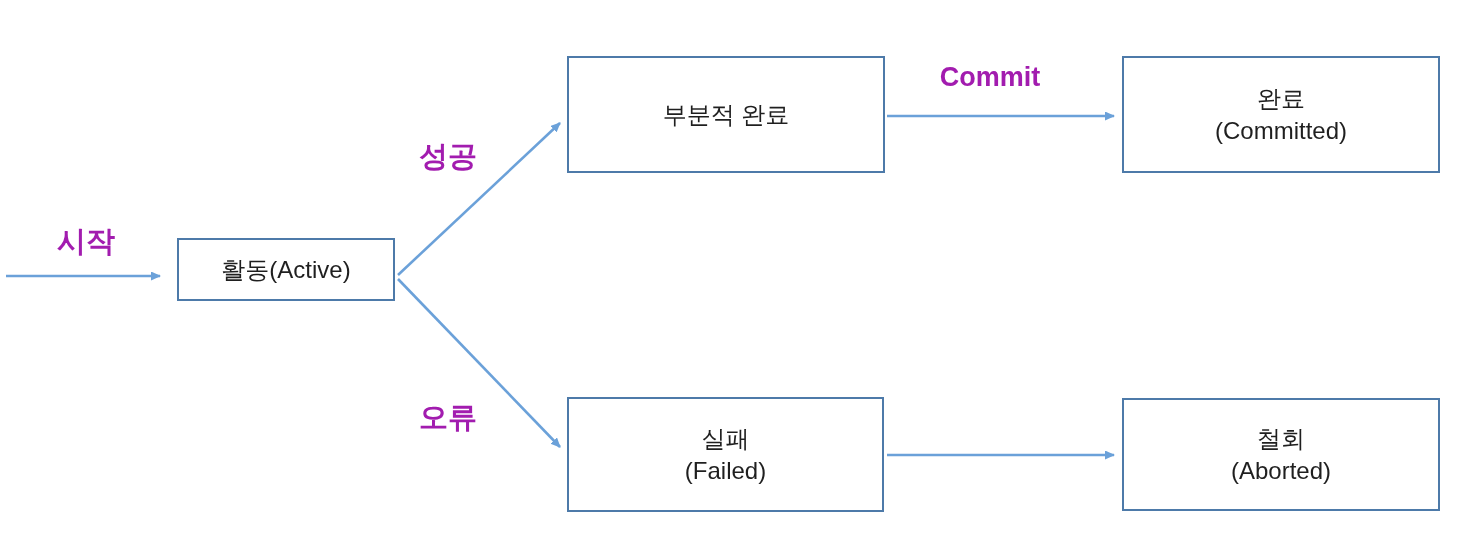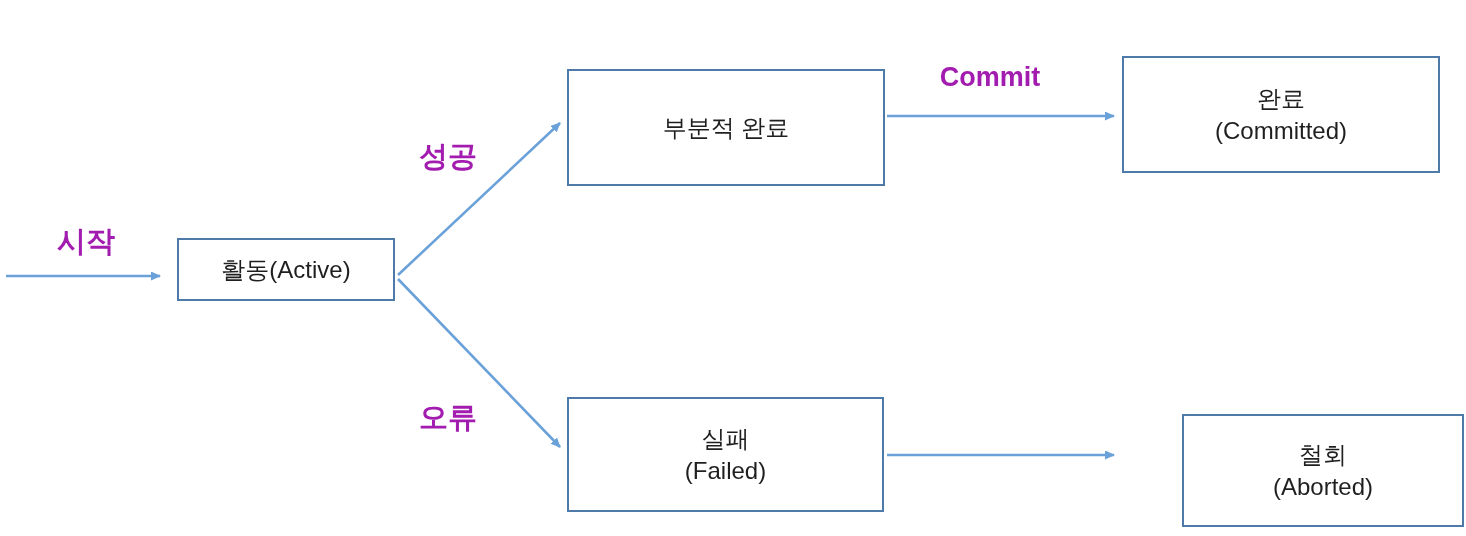--- a/index.html
+++ b/index.html
@@ -68,35 +68,35 @@
     <line x1="398" y1="275" x2="560" y2="123" marker-end="url(#arrowhead)"></line>
     <line x1="398" y1="279" x2="560" y2="447" marker-end="url(#arrowhead)"></line>
     <line x1="887" y1="116" x2="1114" y2="116" marker-end="url(#arrowhead)"></line>
     <line x1="887" y1="455" x2="1114" y2="455" marker-end="url(#arrowhead)"></line>
   </svg>
 
   <div class="node" style="left:177px; top:238px; width:218px; height:63px;">
     <span>활동(Active)</span>
   </div>
 
-  <div class="node" style="left:567px; top:56px; width:318px; height:117px;margin-top:13px;">
+  <div class="node" style="left:567px; top:56px; width:318px; height:117px;">
     <span>부분적 완료</span>
   </div>
 
   <div class="node" style="left:567px; top:397px; width:317px; height:115px;">
     <span>실패</span>
     <span>(Failed)</span>
   </div>
 
   <div class="node" style="left:1122px; top:56px; width:318px; height:117px;">
     <span>완료</span>
     <span>(Committed)</span>
   </div>
 
-  <div class="node" style="left:1182px; top:398px; width:282px; height:113px;margin-top:16px;">
+  <div class="node" style="left:1122px; top:398px; width:318px; height:113px;">
     <span>철회</span>
     <span>(Aborted)</span>
   </div>
 
   <div class="edge-label ko" style="left:48px; top:222px; width:76px;">시작</div>
 
   <div class="edge-label ko" style="left:412px; top:137px; width:72px;">성공</div>
 
   <div class="edge-label ko" style="left:412px; top:398px; width:72px;">오류</div>
 

